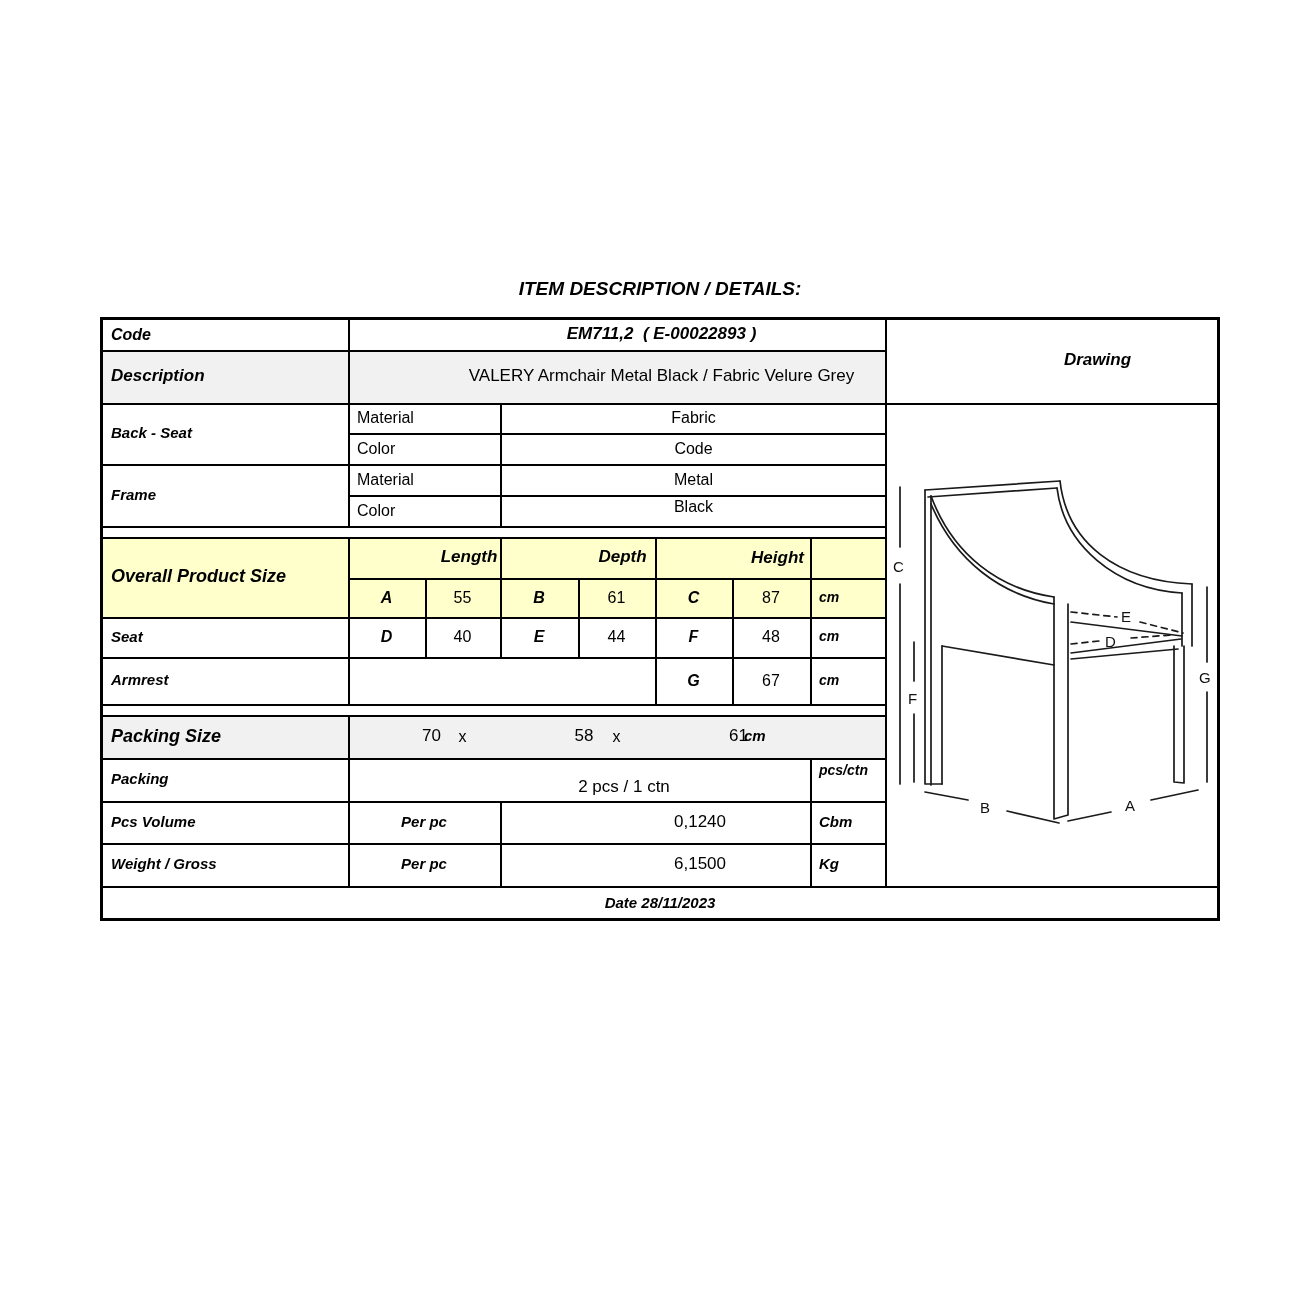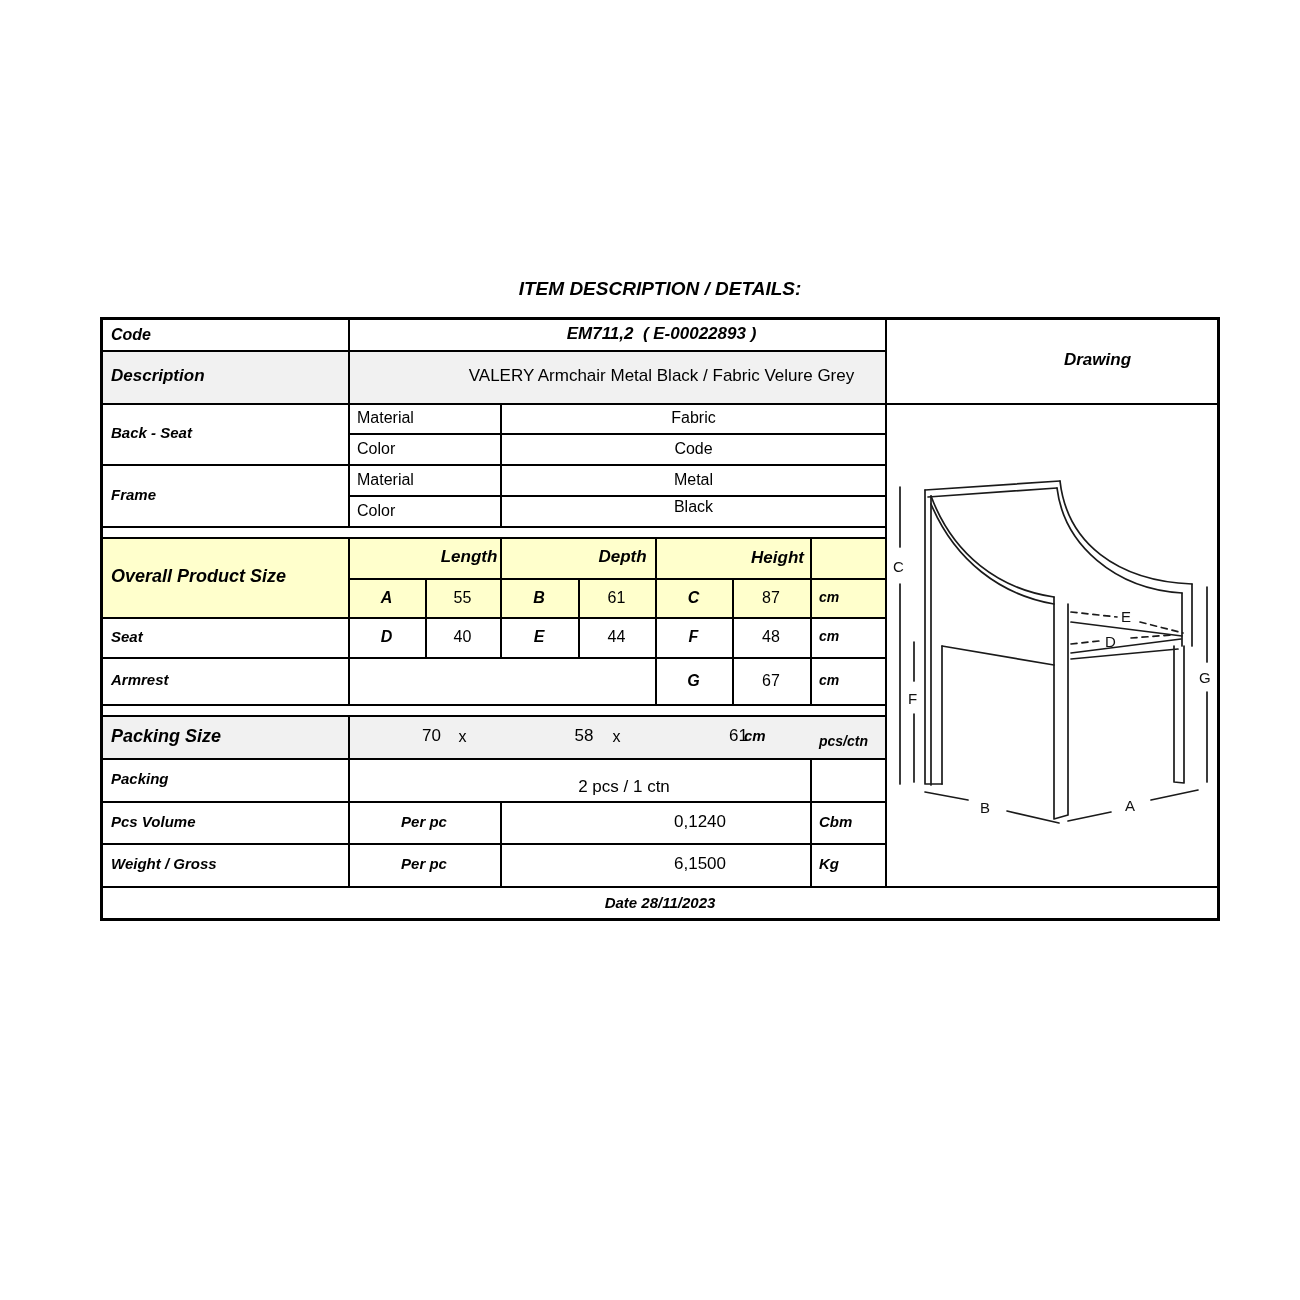--- a/index.html
+++ b/index.html
@@ -111,21 +111,21 @@
   <div class="t b f18 pl" style="left:104px;top:715px;width:244px;height:43px;border-radius:21px;">Packing Size</div>
   <div class="t c f17" style="left:348px;top:715px;width:77px;height:43px;">70</div>
   <div class="t c" style="left:425px;top:715px;width:75px;height:43px;">x</div>
   <div class="t c f17" style="left:500px;top:715px;width:78px;height:43px;">58</div>
   <div class="t c" style="left:578px;top:715px;width:77px;height:43px;">x</div>
   <div class="t c f17" style="left:655px;top:715px;width:77px;height:43px;">61</div>
   <div class="t b f15" style="left:744px;top:715px;width:60px;height:43px;">cm</div>
 
   <div class="t b f15 pl" style="left:104px;top:758px;width:240px;height:43px;">Packing</div>
   <div class="t c f17" style="left:348px;top:758px;width:462px;height:59px;">2 pcs / 1 ctn</div>
-  <div class="t b f14 pl" style="left:812px;top:720px;width:70px;height:43px;">pcs/ctn</div>
+  <div class="t b f14 pl" style="left:812px;top:749px;width:70px;height:43px;">pcs/ctn</div>
 
   <div class="t b f15 pl" style="left:104px;top:801px;width:240px;height:42px;">Pcs Volume</div>
   <div class="t c b f15" style="left:348px;top:801px;width:152px;height:42px;">Per pc</div>
   <div class="t c f17" style="left:500px;top:801px;width:310px;height:42px;">0,1240</div>
   <div class="t b f15 pl" style="left:812px;top:801px;width:70px;height:42px;">Cbm</div>
 
   <div class="t b f15 pl" style="left:104px;top:843px;width:240px;height:43px;">Weight / Gross</div>
   <div class="t c b f15" style="left:348px;top:843px;width:152px;height:43px;">Per pc</div>
   <div class="t c f17" style="left:500px;top:843px;width:310px;height:43px;">6,1500</div>
   <div class="t b f15 pl" style="left:812px;top:843px;width:70px;height:43px;">Kg</div>

